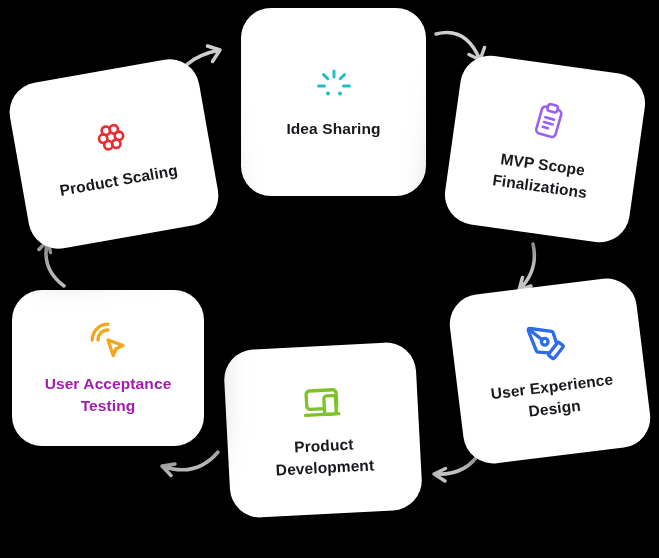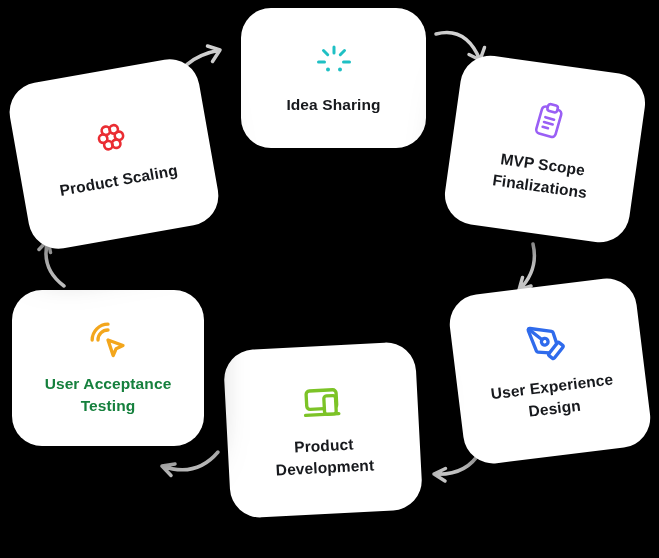--- a/index.html
+++ b/index.html
@@ -80,21 +80,21 @@
     </div>
 
     <div class="arrow" style="left:28px; top:232px;">
       <svg width="46" height="60" viewBox="0 0 46 60" aria-hidden="true">
         <path d="M36 54 Q12 36 20 8 M20 8 L11 17.5 M20 8 L22.5 20.5"></path>
       </svg>
     </div>
 
   </div>
 
-  <div class="card" style="left:241px; top:8px; width:185px; height:140px;">
+  <div class="card" style="left:241px; top:8px; width:185px; height:188px;">
     <span class="icon" style="color: rgb(31, 192, 196);">
       <svg width="40" height="40" viewBox="0 0 40 40" fill="none" stroke="currentColor" stroke-width="3" stroke-linecap="round">
         <path d="M20 6 V12"></path>
         <path d="M9.5 9.5 L13.7 13.7"></path>
         <path d="M30.5 9.5 L26.3 13.7"></path>
         <path d="M4.5 21 H10.5"></path>
         <path d="M29.5 21 H35.5"></path>
         <circle cx="14" cy="28.5" r="2" fill="currentColor" stroke="none"></circle>
         <circle cx="26" cy="28.5" r="2" fill="currentColor" stroke="none"></circle>
       </svg>
@@ -144,21 +144,21 @@
   </div>
 
   <div class="card" style="left:12px; top:290px; width:192px; height:156px;">
     <span class="icon" style="color: rgb(243, 166, 28);">
       <svg width="40" height="40" viewBox="0 0 24 24" fill="none" stroke="currentColor" stroke-width="2" stroke-linecap="round" stroke-linejoin="round">
         <path d="M6 12a6 6 0 0 1 6-6"></path>
         <path d="M2.5 12A9.5 9.5 0 0 1 12 2.5"></path>
         <path d="M12 12 L21 15.3 L16.9 17.2 L15.1 21.3 Z"></path>
       </svg>
     </span>
-    <div class="label" style="color: #15803d;">User Acceptance
+    <div class="label" style="color: #a21caf;">User Acceptance
 Testing</div>
   </div>
 
   <div class="card" style="left:18px; top:70px; width:192px; height:168px; transform:rotate(-10deg);">
     <span class="icon" style="color: rgb(234, 45, 51);">
       <svg width="40" height="40" viewBox="0 0 40 40" fill="none" stroke="currentColor" stroke-width="2.6">
         <circle cx="28" cy="20" r="4.2"></circle>
         <circle cx="24" cy="12.7" r="4.2"></circle>
         <circle cx="16" cy="12.7" r="4.2"></circle>
         <circle cx="12" cy="20" r="4.2"></circle>

